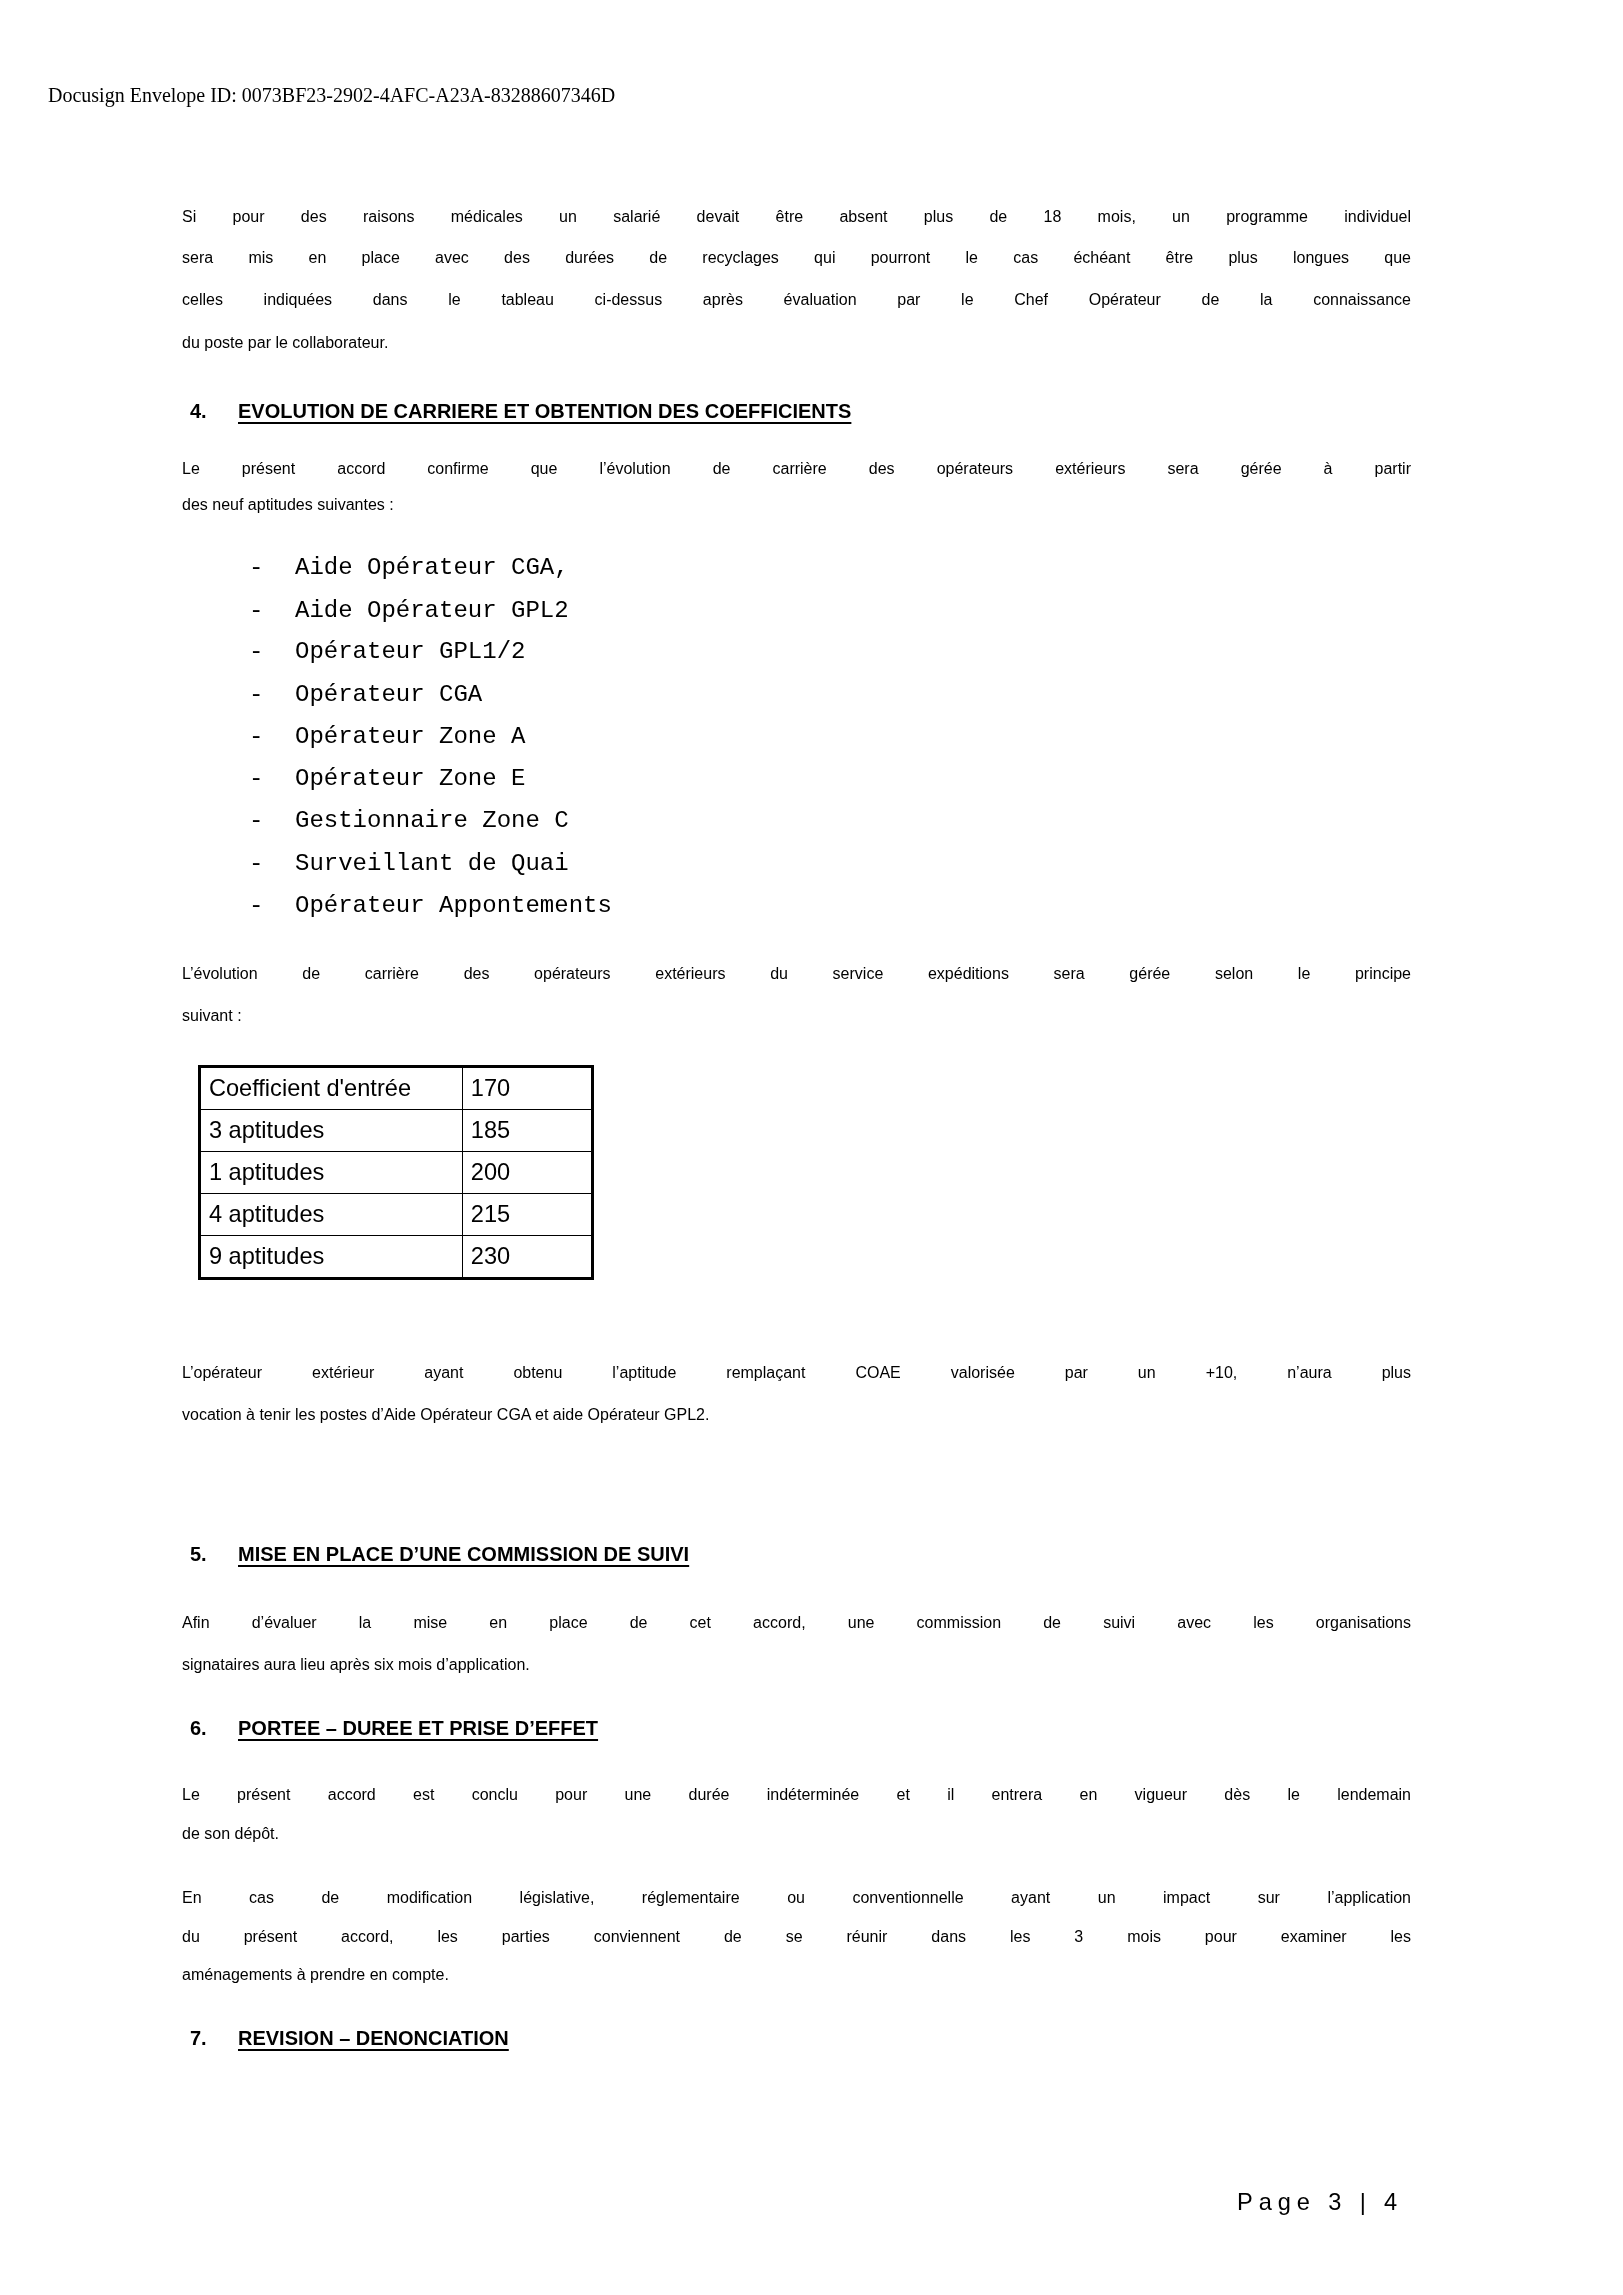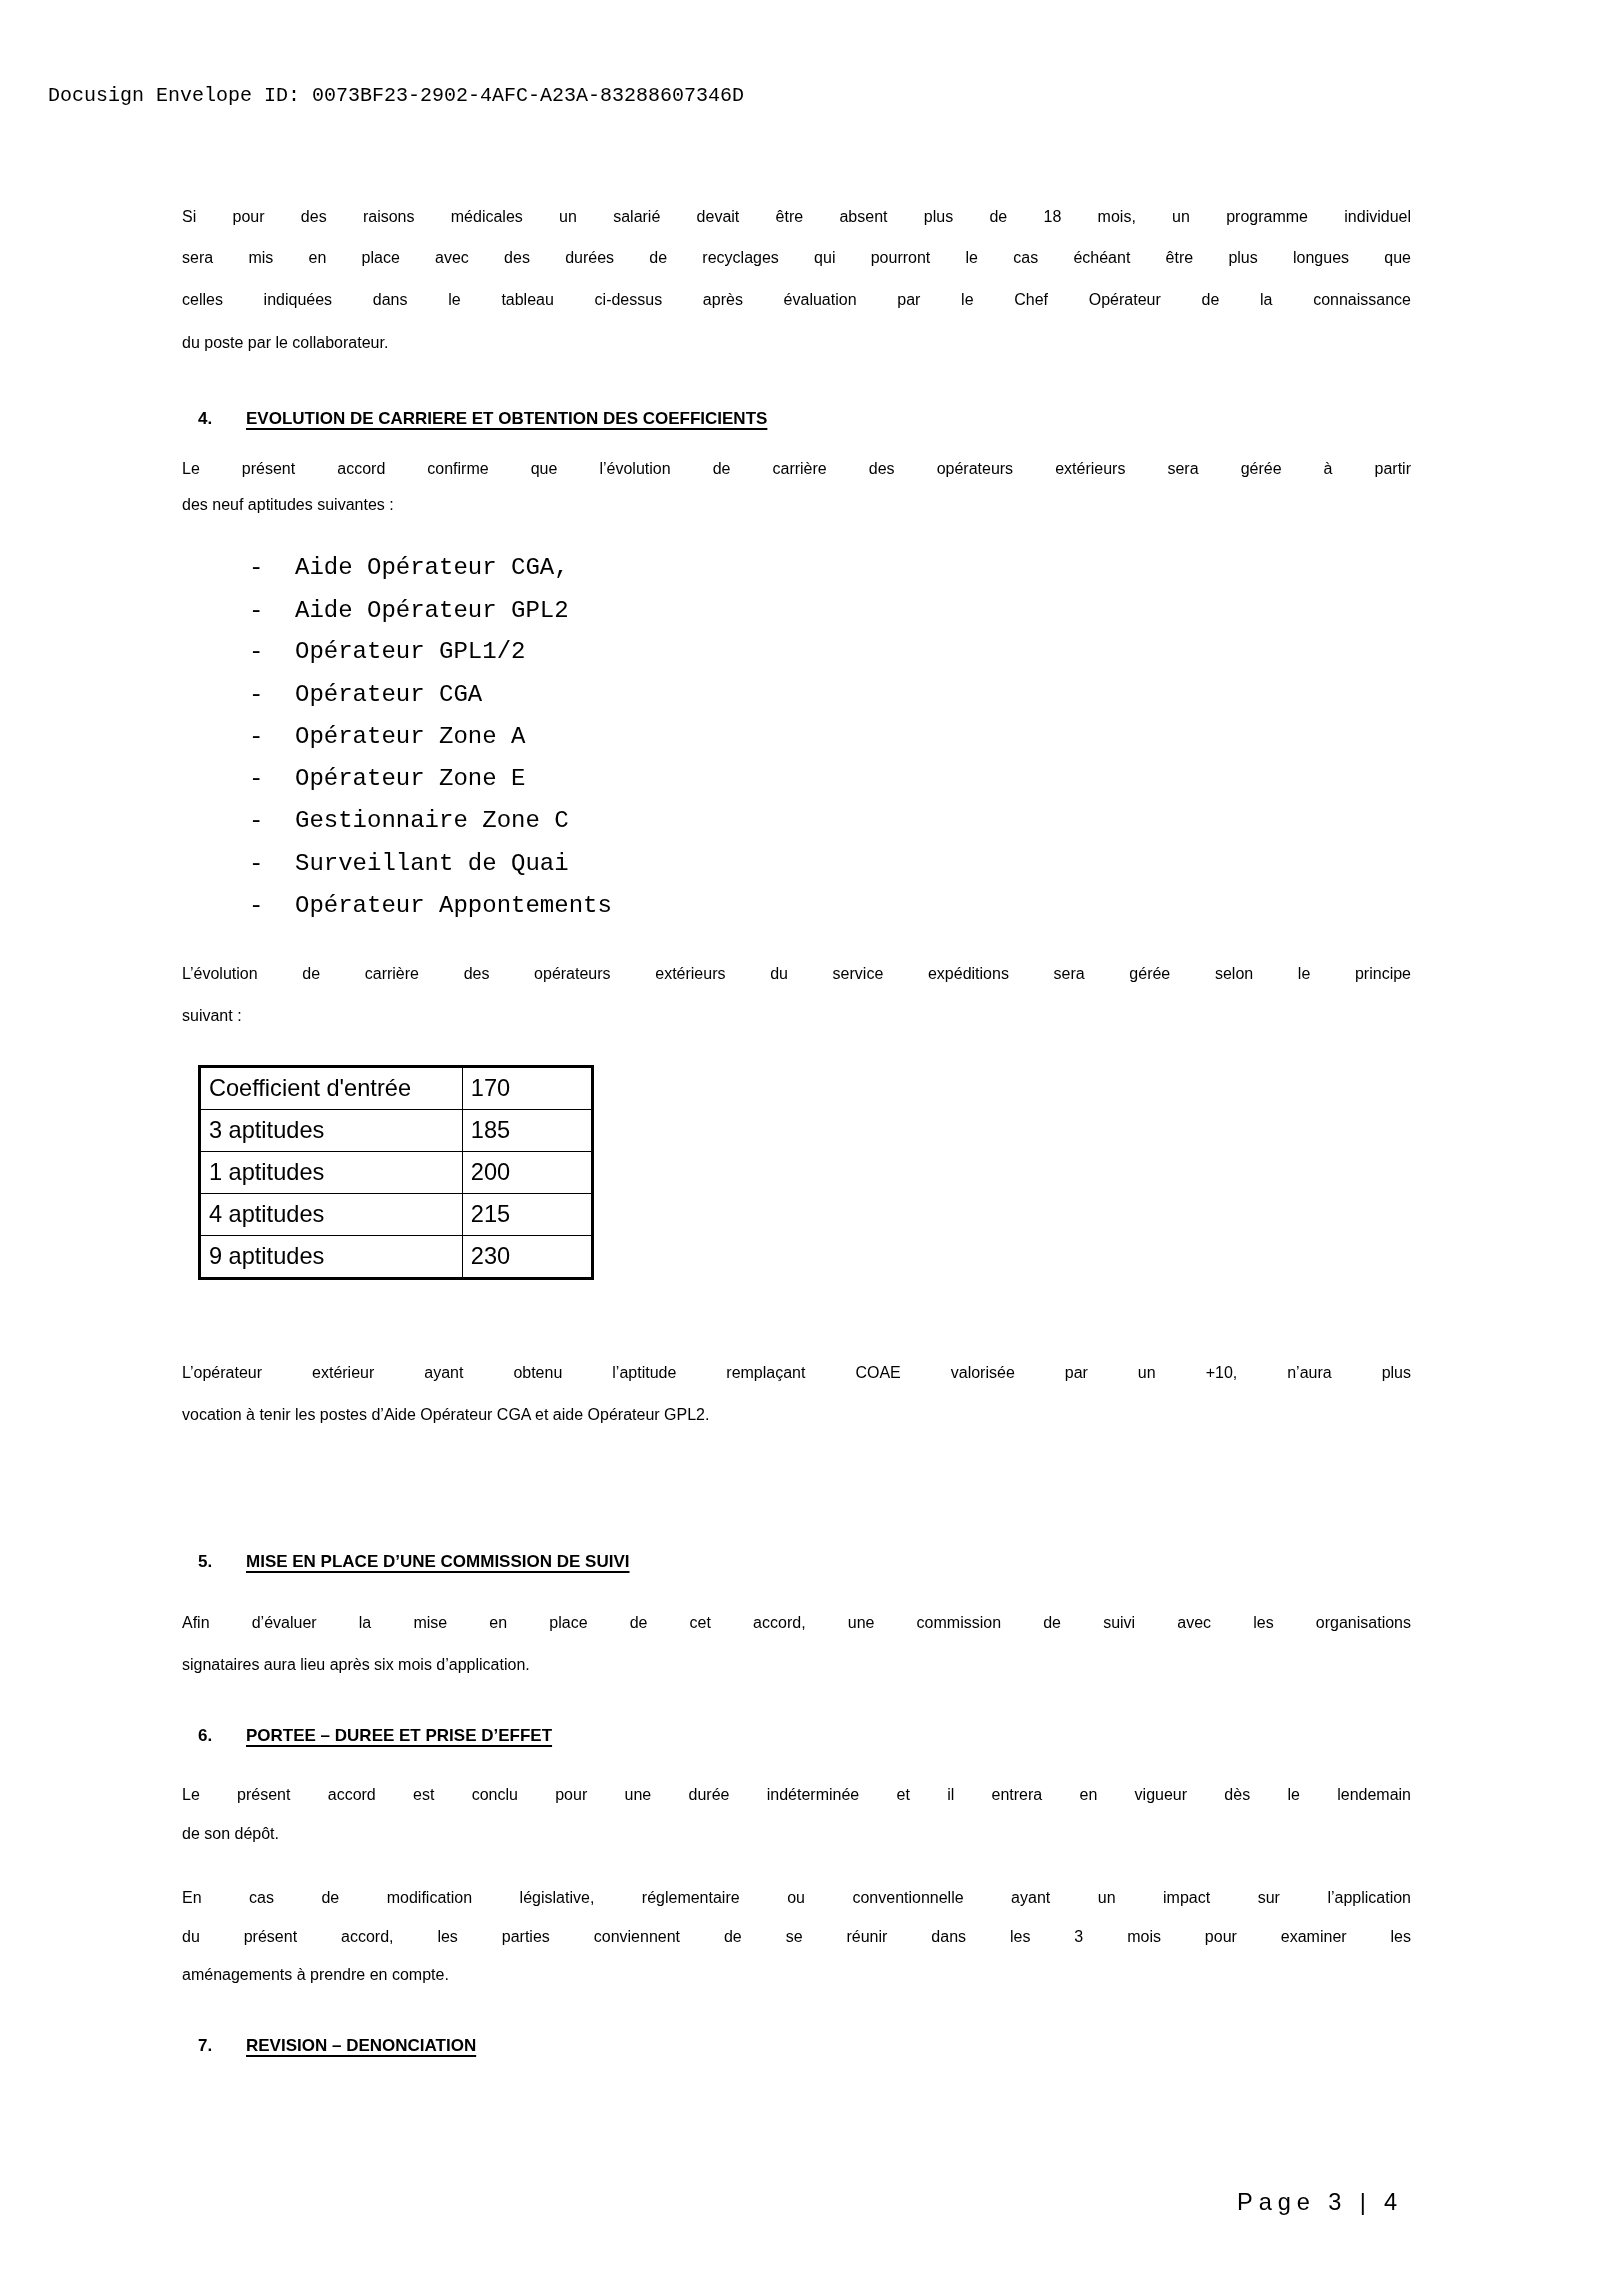--- a/index.html
+++ b/index.html
@@ -1,23 +1,23 @@
 <!DOCTYPE html>
 <html style="font-size:10.5px"><head>
 <meta charset="utf-8">
 <style>
   html, body { margin: 0; padding: 0; background: #ffffff; }
   body { width: 1623px; height: 2295px; position: relative; overflow: hidden; color: #000000; }
   .page { position: absolute; left: 0; top: 0; width: 1623px; height: 2295px; background: #ffffff; }
-  .envelope { position: absolute; left: 48px; top: 81px; font-family: Liberation Mono, monospace; font-size: 20px; line-height: 29px; height: 29px; white-space: nowrap; }
+  .envelope { position: absolute; left: 48px; top: 81px; font-family: Liberation Serif, serif; font-size: 20px; line-height: 29px; height: 29px; white-space: nowrap; }
   .line { position: absolute; left: 182px; width: 1229px; height: 33px; line-height: 33px;
           font-family: Liberation Sans, sans-serif; font-size: 16px; white-space: nowrap; overflow: visible; }
   .just { text-align: justify; text-align-last: justify; white-space: normal; }
-  .heading { position: absolute; left: 198px; height: 33px; line-height: 33px;
-             font-family: "Liberation Sans", sans-serif; font-size: 17px; font-weight: bold; white-space: nowrap; margin-top: 7px; }
+  .heading { position: absolute; left: 190px; height: 33px; line-height: 33px;
+             font-family: "Liberation Sans", sans-serif; font-size: 20px; font-weight: bold; white-space: nowrap; }
   .heading .num { display: inline-block; width: 48px; }
   .heading .title { text-decoration: underline; text-decoration-thickness: 2px; text-underline-offset: 3.9px; }
   .li { position: absolute; left: 249px; height: 33px; line-height: 33px;
         font-family: Liberation Mono, monospace; font-size: 24px; white-space: nowrap; }
   .li .dash { display: inline-block; width: 46px; }
   table.coef { position: absolute; left: 198px; top: 1065px; width: 396px; border-collapse: collapse;
                border: 3.3px solid #000; font-family: "Liberation Sans", sans-serif; font-size: 23.6px; }
   table.coef td { border: 1.3px solid #000; height: 41px; padding: 0 0 0 7.9px; line-height: 41px; vertical-align: middle; }
   table.coef td.k { width: 253px; }
   .footer { position: absolute; left: 1237px; top: 2186px; height: 33px; line-height: 33px;

